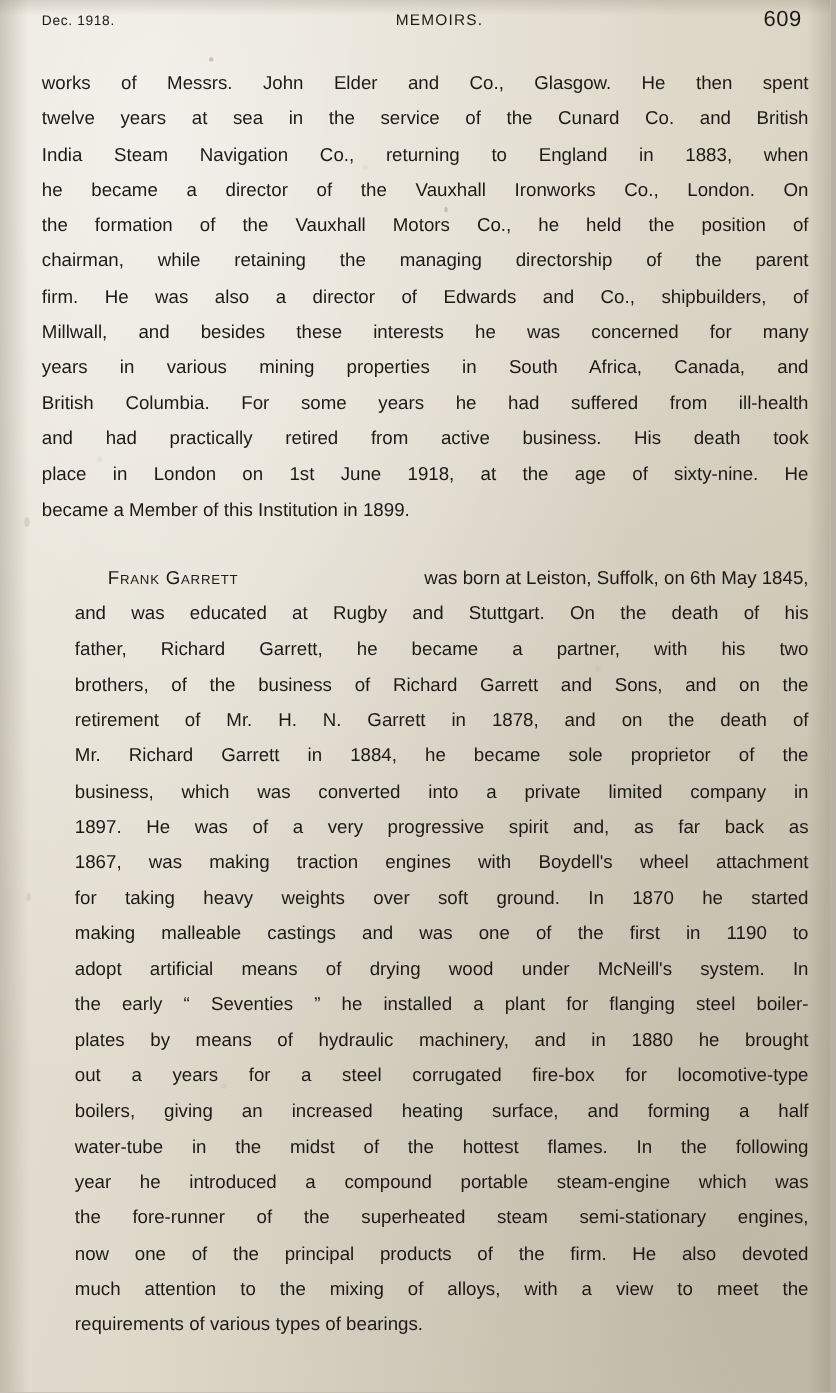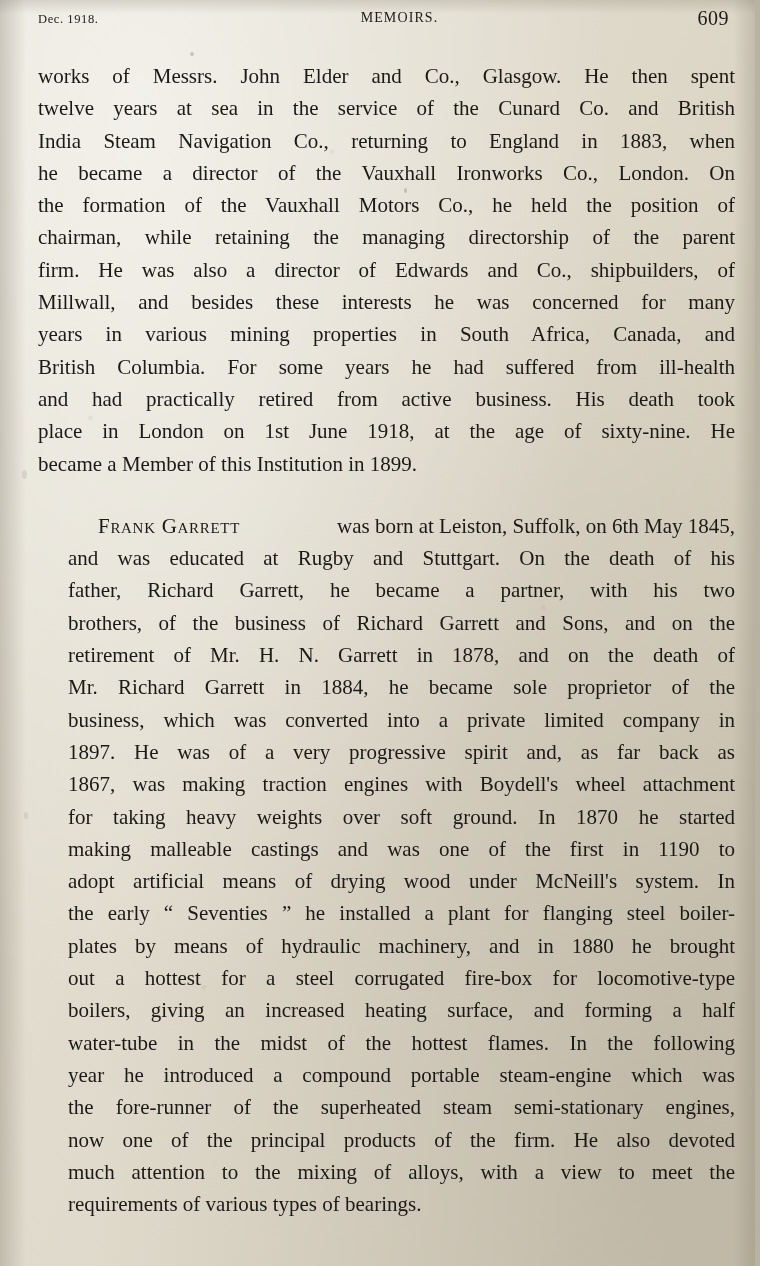--- a/index.html
+++ b/index.html
@@ -9,21 +9,21 @@
   }
   .page {
     position: relative;
     width: 755px;
     height: 1266px;
     overflow: hidden;
     background:
       radial-gradient(ellipse at 18% 10%, rgba(255,255,255,0.55) 0%, rgba(255,255,255,0) 55%),
       radial-gradient(ellipse at 85% 90%, rgba(120,110,95,0.22) 0%, rgba(255,255,255,0) 60%),
       linear-gradient(110deg, #e6e1d4 0%, #e2ddcf 25%, #ded8c9 55%, #d8d1c0 80%, #cfc7b4 100%);
-    font-family: Liberation Serif, serif;
+    font-family: Liberation Sans, sans-serif;
     color: #1b1a17;
   }
   
   .grain {
     position: absolute;
     inset: 0;
     pointer-events: none;
     background-image:
       radial-gradient(circle at 12% 33%, rgba(160,150,130,0.13) 0 2px, rgba(0,0,0,0) 3px),
       radial-gradient(circle at 44% 12%, rgba(160,150,130,0.10) 0 2px, rgba(0,0,0,0) 3px),
@@ -91,21 +91,21 @@
     position: absolute;
     right: 6px;
     top: -3px;
     font-size: 20px;
     letter-spacing: .5px;
   }
 
   
   .body {
     margin-top: 22px;
-    font-size: 21px;
+    font-size: 17px;
     line-height: 32.3px;
     text-align: justify;
   }
   .para {
     margin: 0;
   }
   .para + .para {
     margin-top: 30px;
   }
   .para.indent {
@@ -192,21 +192,21 @@
         <span class="line">retirement of Mr. H. N. Garrett in 1878, and on the death of</span>
         <span class="line">Mr. Richard Garrett in 1884, he became sole proprietor of the</span>
         <span class="line">business, which was converted into a private limited company in</span>
         <span class="line">1897.   He was of a very progressive spirit and, as far back as</span>
         <span class="line">1867, was making traction engines with Boydell's wheel attachment</span>
         <span class="line">for taking heavy weights over soft ground.   In 1870 he started</span>
         <span class="line">making malleable castings and was one of the first in 1190 to</span>
         <span class="line">adopt artificial means of drying wood under McNeill's system.   In</span>
         <span class="line">the early “ Seventies ” he installed a plant for flanging steel boiler-</span>
         <span class="line">plates by means of hydraulic machinery, and in 1880 he brought</span>
-        <span class="line">out a hottest for a steel corrugated fire-box for locomotive-type</span>
+        <span class="line">out a years for a steel corrugated fire-box for locomotive-type</span>
         <span class="line">boilers, giving an increased heating surface, and forming a half</span>
         <span class="line">water-tube in the midst of the hottest flames.   In the following</span>
         <span class="line">year he introduced a compound portable steam-engine which was</span>
         <span class="line">the fore-runner of the superheated steam semi-stationary engines,</span>
         <span class="line">now one of the principal products of the firm.   He also devoted</span>
         <span class="line">much attention to the mixing of alloys, with a view to meet the</span>
         <span class="line last">requirements of various types of bearings.</span>
       </p>
 
     </div>

